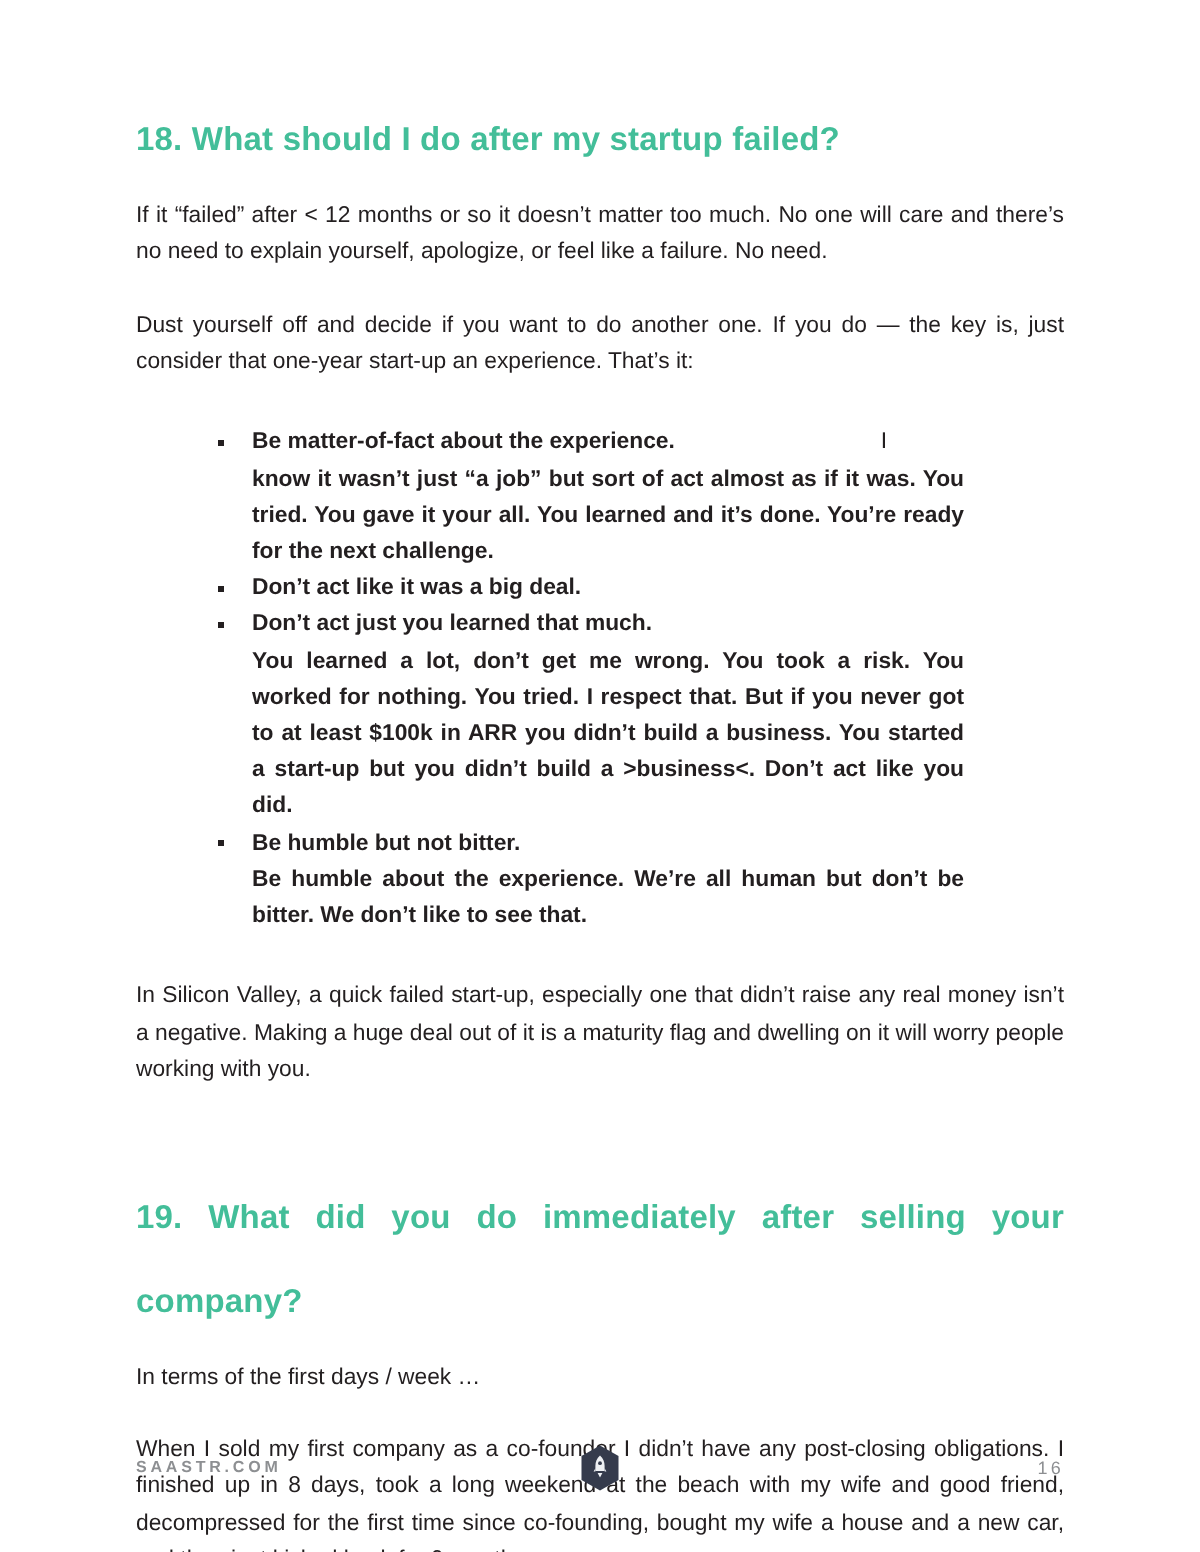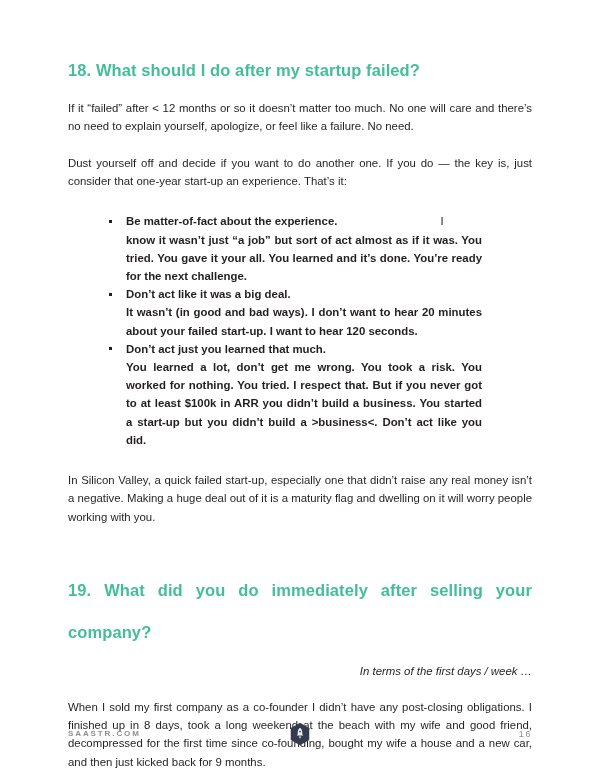--- a/index.html
+++ b/index.html
@@ -56,22 +56,21 @@
   }
 
   p.body-text {
     font-size: 11.4px;
     line-height: 18.2px;
     margin: 0;
     text-align: justify;
     color: #231f20;
   }
   p.body-text.nojust {
-    text-align: right;
-    font-style: italic;
+    text-align: left;
   }
 
   
   ul.bullets {
     list-style: none;
     margin: 4px;
     padding: 0;
     width: 410px;
   }
   ul.bullets > li {
@@ -178,29 +177,33 @@
 
       <li>
         <span class="dot"></span>
         <span class="lead-line"><span class="b-title">Be matter-of-fact about the experience.</span><span class="gap"></span><span class="b-tail">I</span></span>
         <span class="b-body">know it wasn’t just “a job” but sort of act almost as if it was. You tried. You gave it your all. You learned and it’s done. You’re ready for the next challenge.</span>
       </li>
 
       <li>
         <span class="dot"></span>
         <span class="lead-line"><span class="b-title">Don’t act like it was a big deal.</span></span>
-        <span class="b-body">It wasn’t (in good and bad ways). I don’t want to hear 20 minutes about your failed start-up. I want to hear 120 seconds.</span>
       </li>
 
       <li>
         <span class="dot"></span>
         <span class="lead-line"><span class="b-title">Don’t act just you learned that much.</span></span>
         <span class="b-body">You learned a lot, don’t get me wrong. You took a risk. You worked for nothing. You tried. I respect that. But if you never got to at least $100k in ARR you didn’t build a business. You started a start-up but you didn’t build a &gt;business&lt;. Don’t act like you did.</span>
       </li>
 
+      <li>
+        <span class="dot"></span>
+        <span class="lead-line"><span class="b-title">Be humble but not bitter.</span></span>
+        <span class="b-body">Be humble about the experience. We’re all human but don’t be bitter. We don’t like to see that.</span>
+      </li>
 
     </ul>
 
     <div class="spacer-para"></div>
 
     <p class="body-text">In Silicon Valley, a quick failed start-up, especially one that didn’t raise any real money isn’t a negative. Making a huge deal out of it is a maturity flag and dwelling on it will worry people working with you.</p>
 
     <div class="spacer-para"></div>
     <div class="spacer-para"></div>
     <div class="spacer-para"></div>

